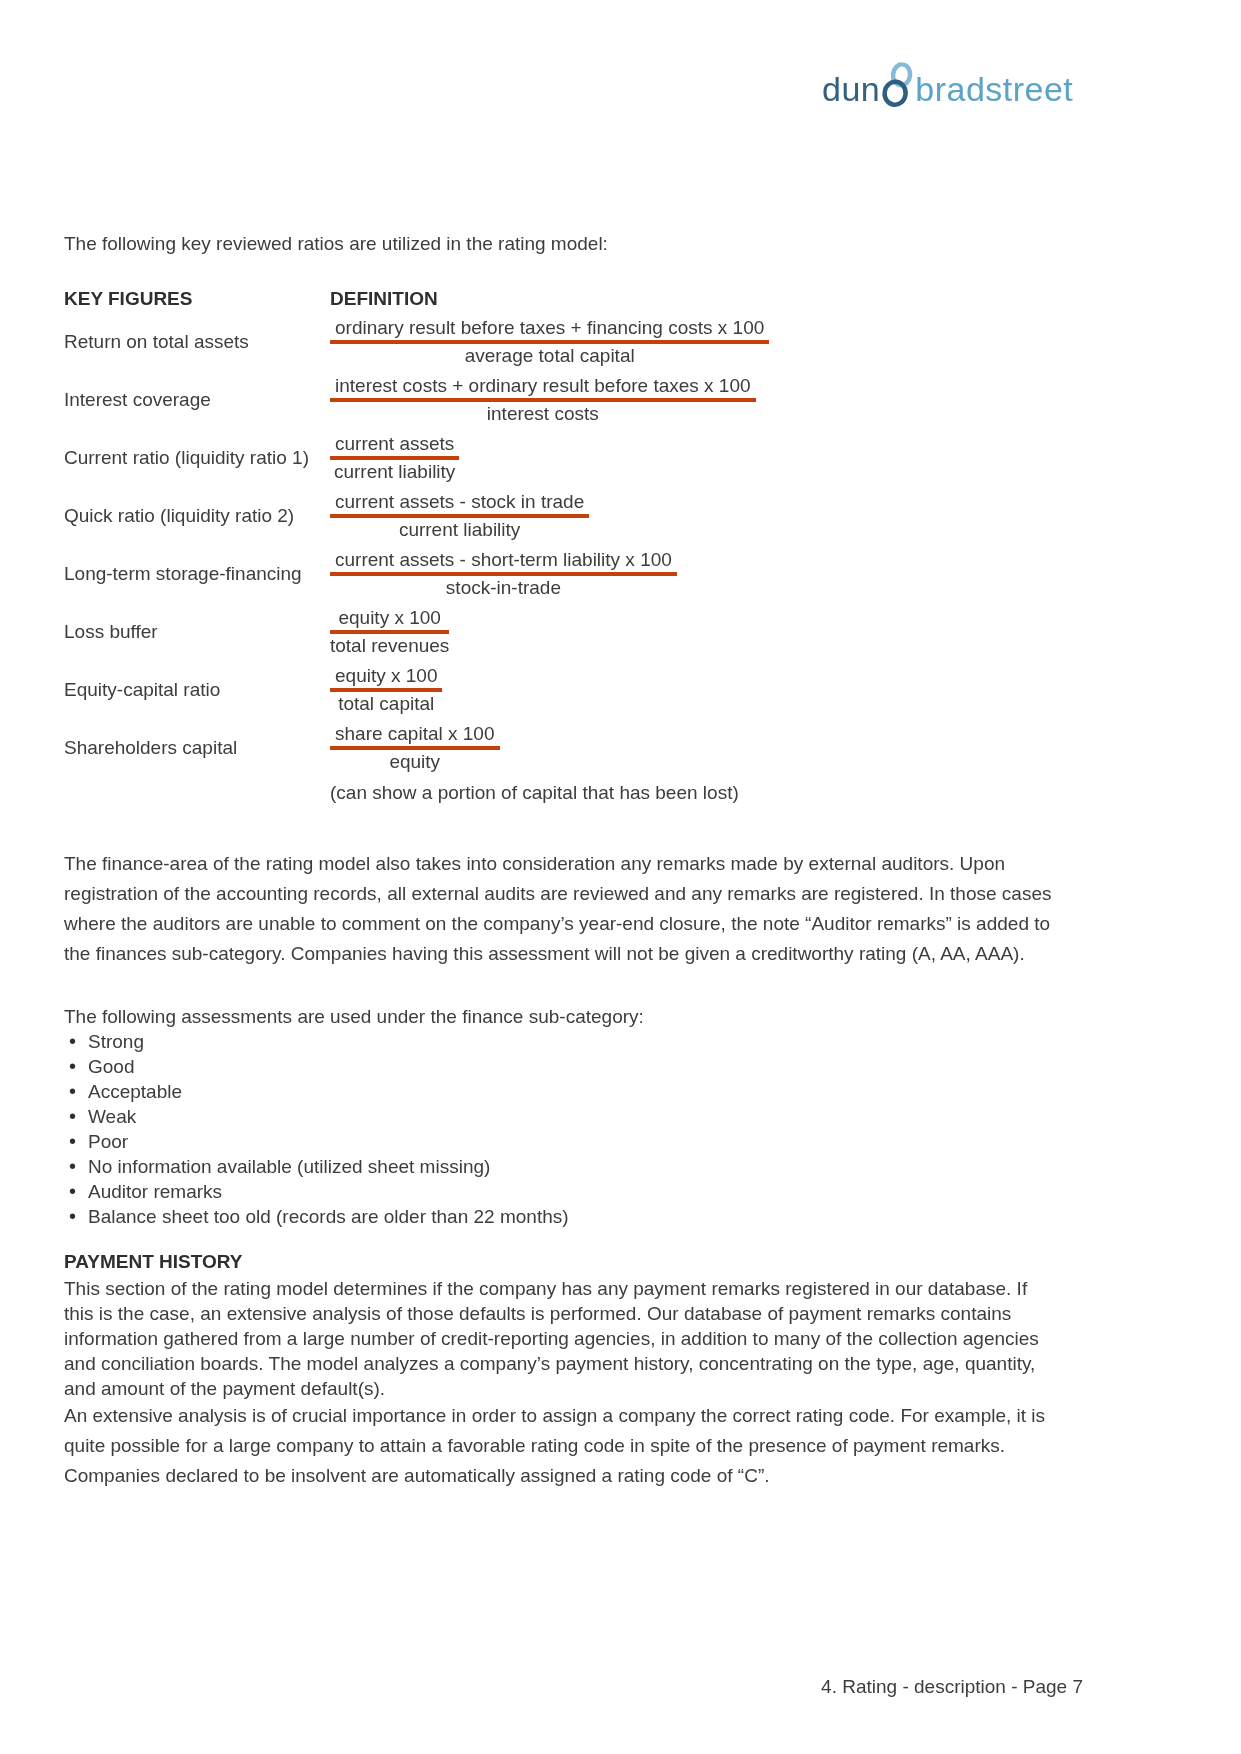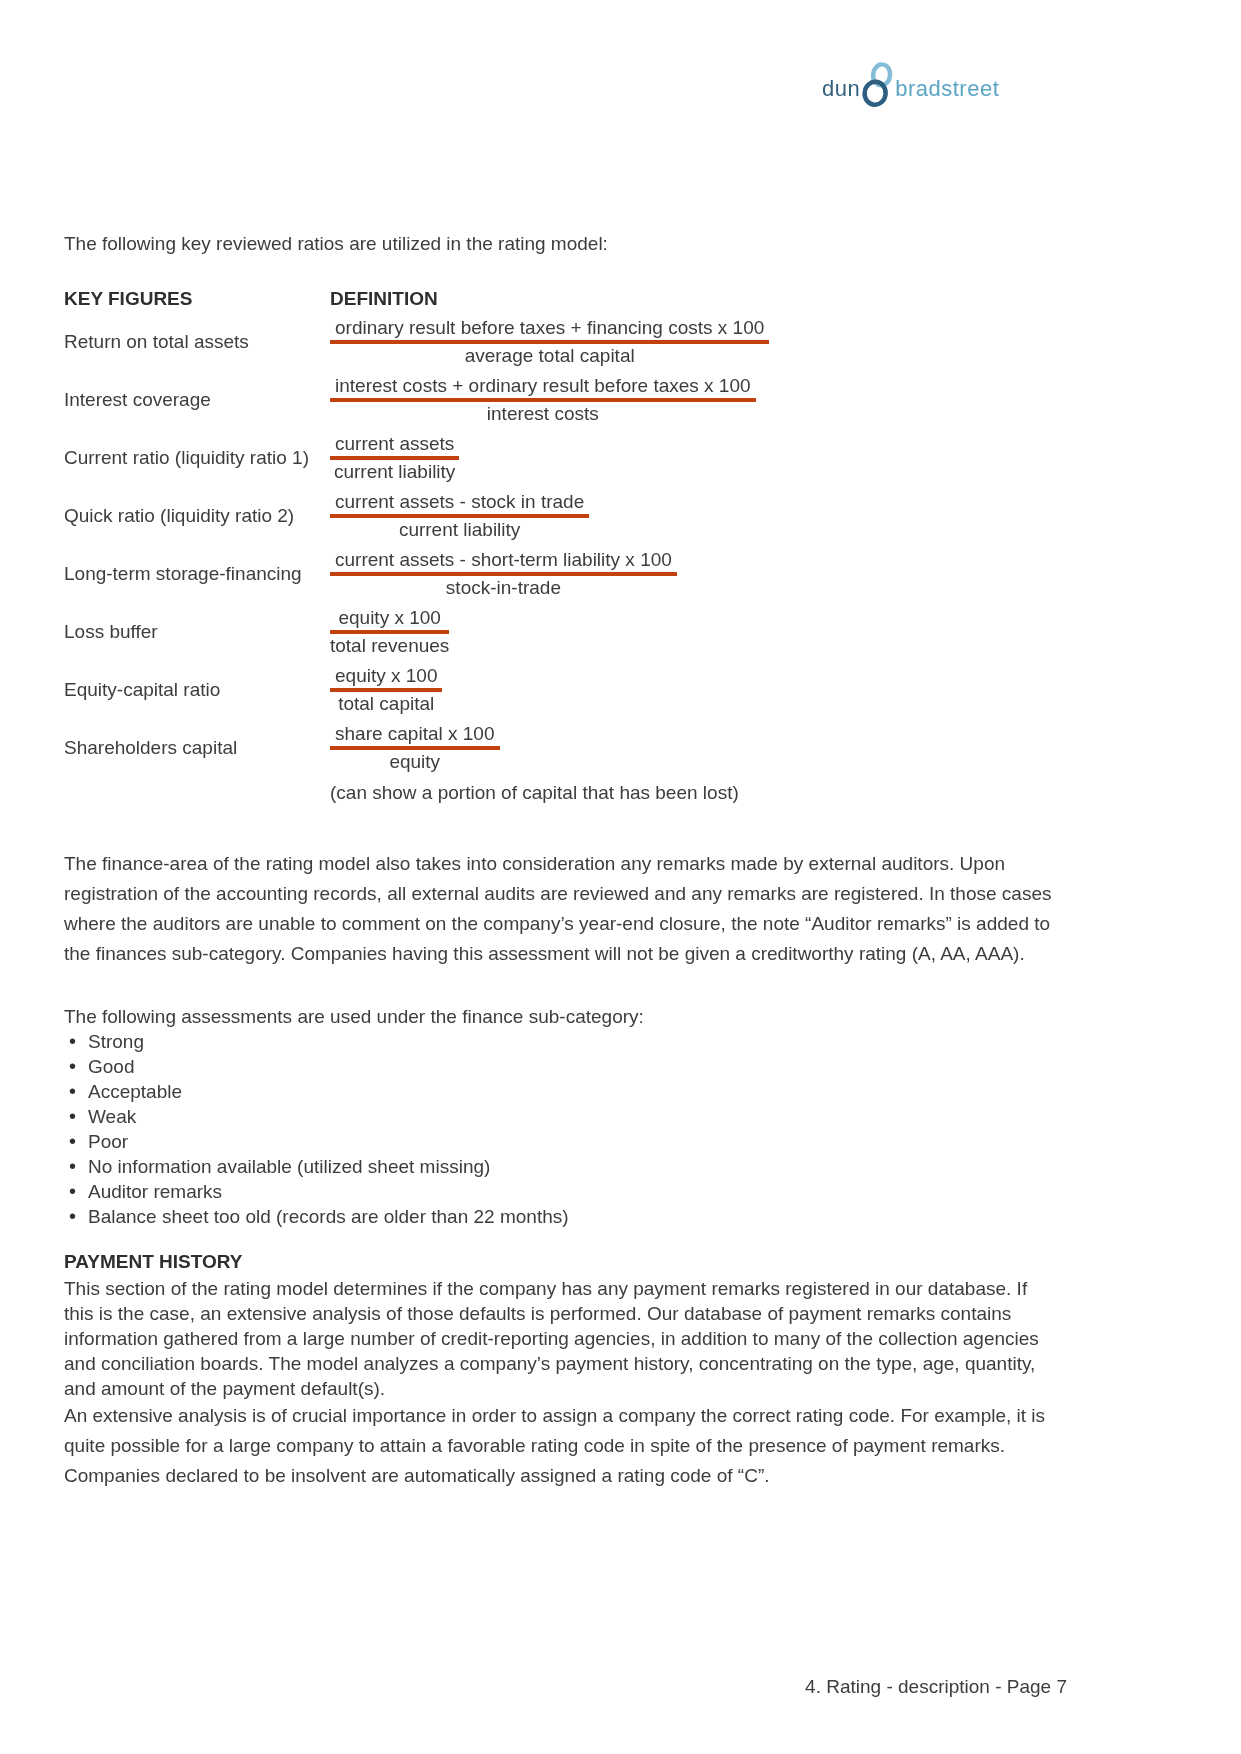--- a/index.html
+++ b/index.html
@@ -14,21 +14,21 @@
     overflow: hidden;
   }
 
   
   .logo {
     position: absolute;
     top: 70px;
     left: 822px;
     display: flex;
     align-items: center;
-    font-size: 22px;
+    font-size: 34px;
     letter-spacing: 0.5px;
     font-weight: 400;
     line-height: 1;
     user-select: none;
   }
   .logo .dun { color: #33627f; }
   .logo .brad { color: #5ca4c5; }
   .logo .amp-svg { margin: -8px 2px 0 3px; transform: rotate(6deg); }
 
   
@@ -70,21 +70,21 @@
     color: #2f2f2f;
     line-height: 26px;
   }
   .para-ph1 { line-height: 25px; margin-top: 1px; }
   .para-ph2 { line-height: 30px; }
 
   
   .footer {
     position: absolute;
     top: 1674px;
-    right: 174px;
+    right: 158px;
     line-height: 25px;
     color: #3d3d3d;
   }
 </style>
 </head>
 <body>
 
 <div class="logo">
   <span class="dun">dun</span>
   <svg class="amp-svg" width="30" height="46" viewBox="0 0 30 46">

